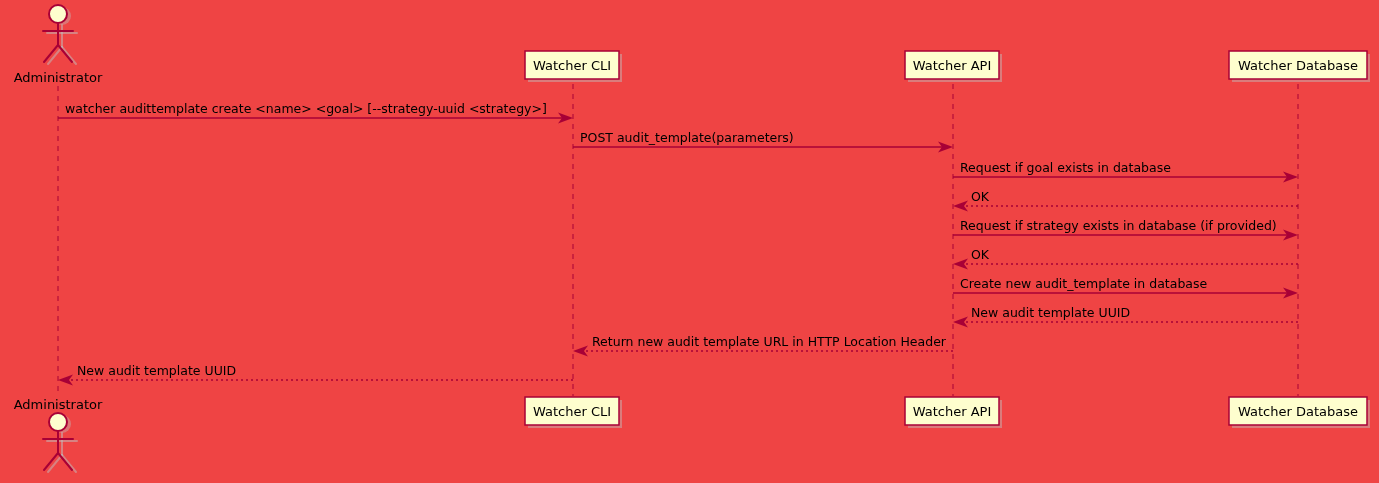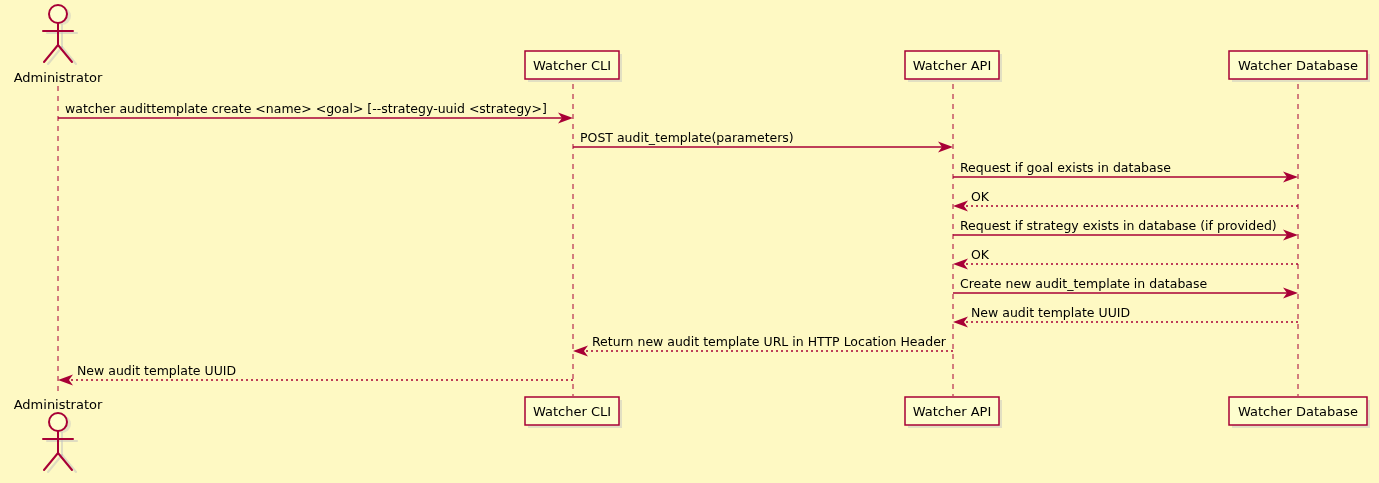--- a/index.html
+++ b/index.html
@@ -8,21 +8,21 @@
     padding: 0;
     background: #FFFFFF;
   }
   body {
     font-family: "DejaVu Sans", sans-serif;
   }
   #diagram-root {
     position: relative;
     width: 1379px;
     height: 483px;
-    background: #fef9c3;
+    background: #ef4444;
     overflow: hidden;
   }
   svg.diagram-canvas {
     position: absolute;
     left: 0;
     top: 0;
     width: 1379px;
     height: 483px;
     display: block;
   }

